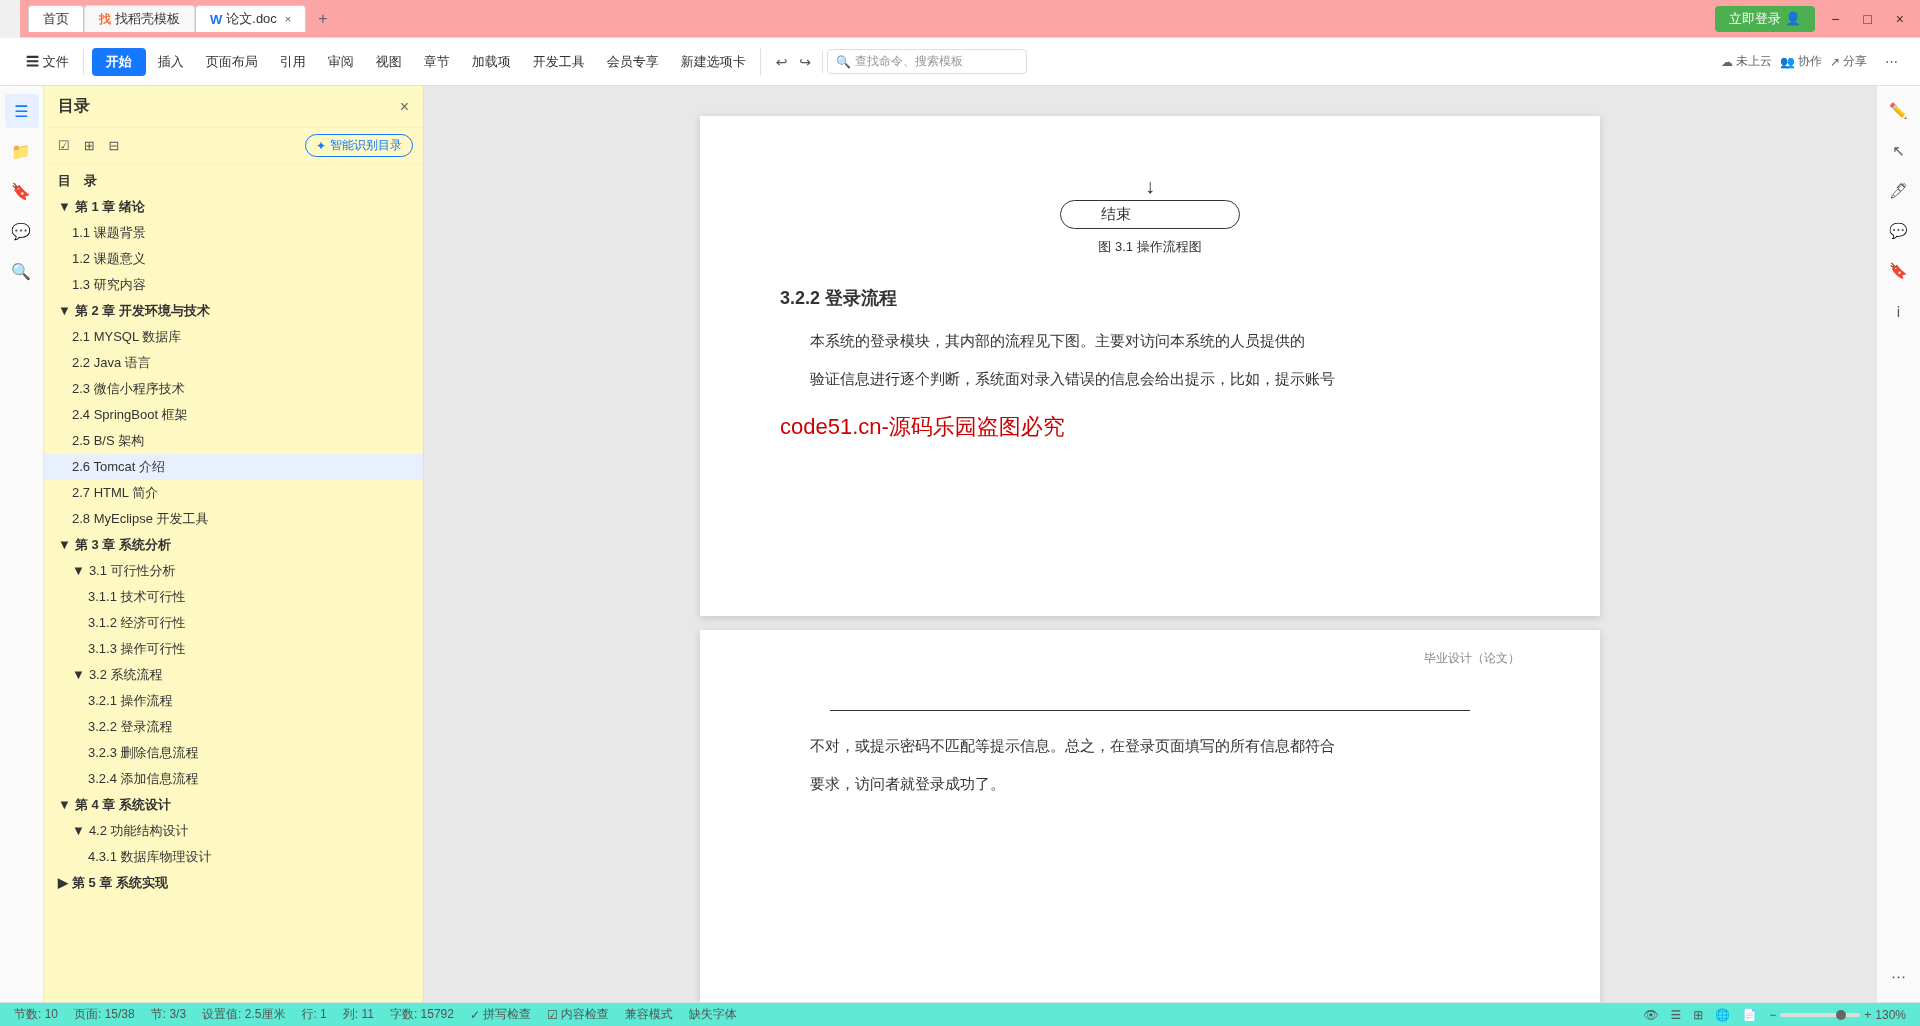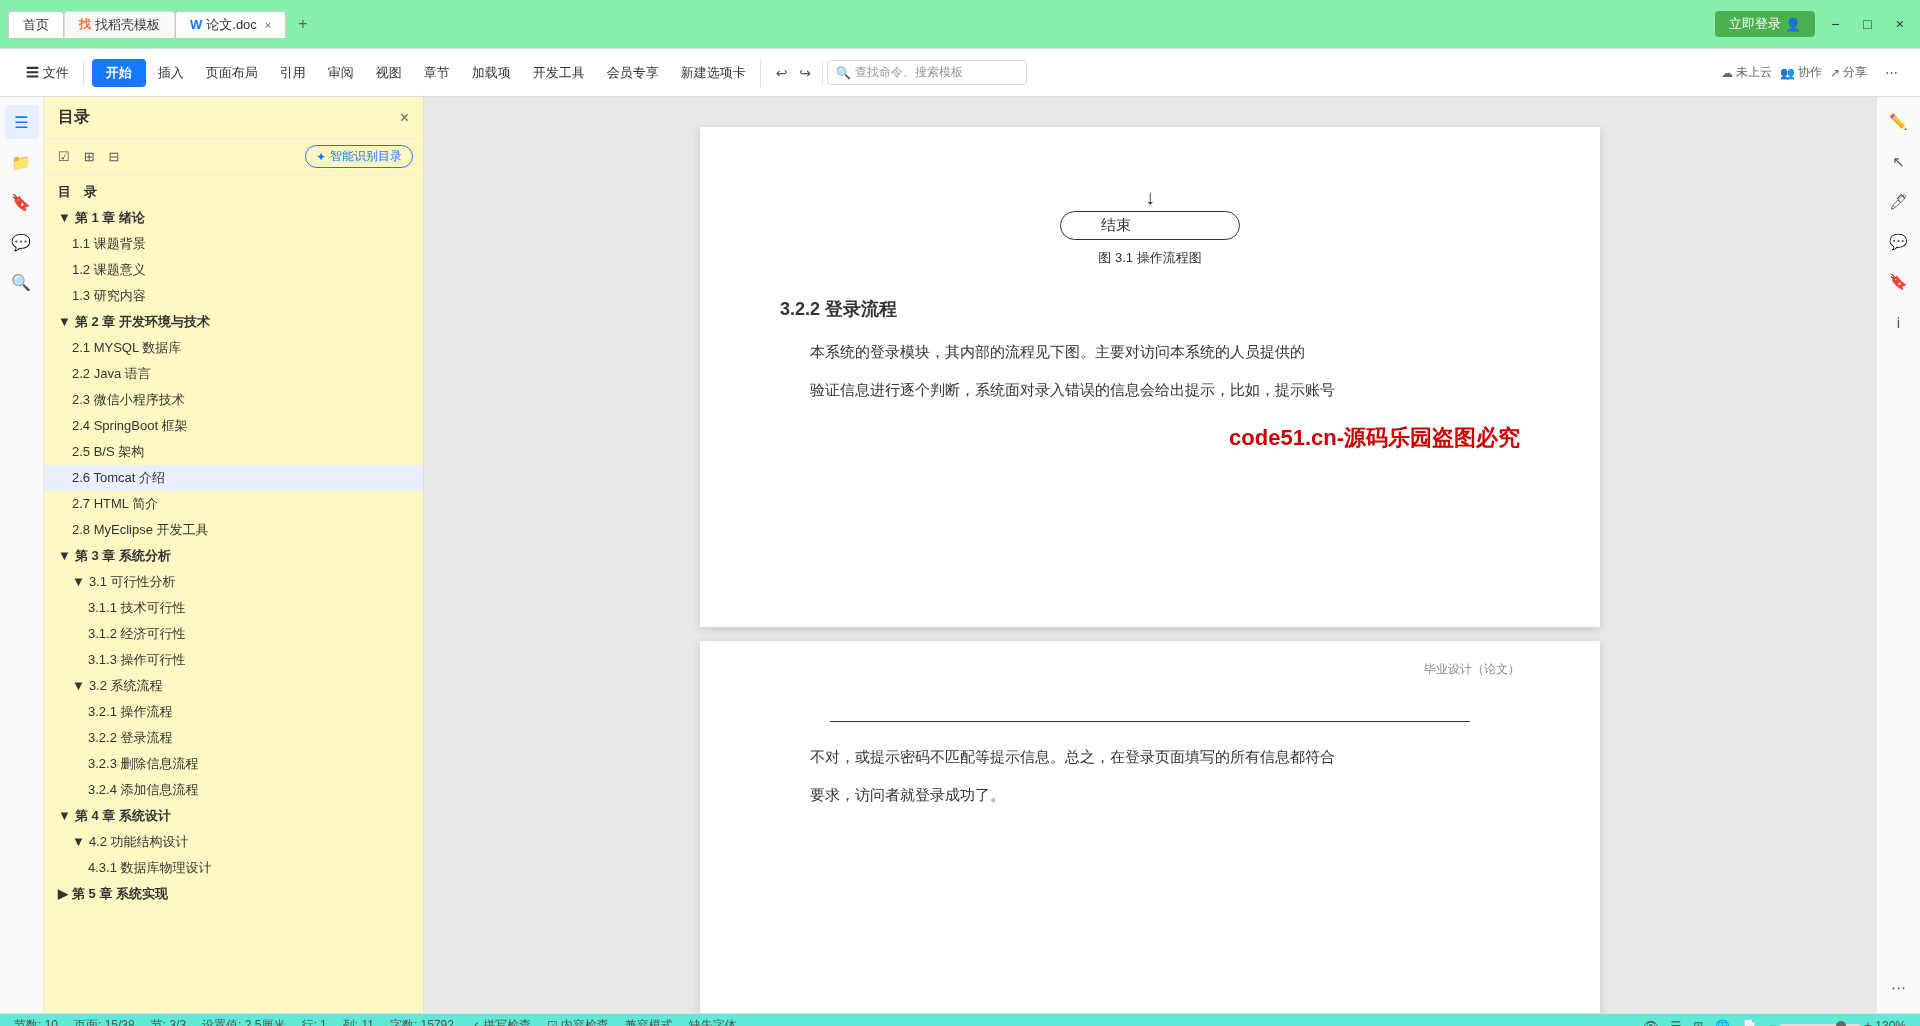--- a/index.html
+++ b/index.html
@@ -1,19 +1,19 @@
 <!DOCTYPE html>
 <html><head>
   <meta charset="utf-8">
   <style>
     * { margin: 0; padding: 0; box-sizing: border-box; }
     body { font-family: 'Microsoft YaHei', Arial, sans-serif; background: #f0f0f0; width: 1920px; height: 1026px; overflow: hidden; font-size: 13px; color: #333; }
 
     
-    .titlebar { display: flex; align-items: center; height: 49px; background: #86efac; border-bottom: 1px solid #ddd; padding: 0 8px; }
+    .titlebar { display: flex; align-items: center; height: 38px; background: #fca5a5; border-bottom: 1px solid #ddd; padding: 0 8px; margin-left: 20px; }
     .tab-home { background: #fff; border: 1px solid #ccc; border-bottom: none; padding: 4px 14px; border-radius: 4px 4px 0 0; font-size: 13px; color: #333; cursor: pointer; }
     .tab-template { display: flex; align-items: center; gap: 4px; padding: 4px 14px; background: #f9f9f9; border: 1px solid #ddd; border-bottom: none; border-radius: 4px 4px 0 0; font-size: 13px; color: #333; cursor: pointer; }
     .tab-doc { display: flex; align-items: center; gap: 4px; padding: 4px 14px; background: #fff; border: 1px solid #ccc; border-bottom: none; border-radius: 4px 4px 0 0; font-size: 13px; color: #333; cursor: pointer; }
     .tab-doc.active { background: #fff; }
     .tab-close { margin-left: 4px; color: #666; font-size: 11px; cursor: pointer; }
     .tab-add { margin-left: 4px; padding: 2px 8px; font-size: 16px; color: #666; cursor: pointer; background: none; border: none; }
     .titlebar-right { margin-left: auto; display: flex; align-items: center; gap: 8px; }
     .btn-login { background: #4CAF50; color: white; border: none; padding: 4px 14px; border-radius: 4px; font-size: 13px; cursor: pointer; display: flex; align-items: center; gap: 4px; }
     .win-btn { background: none; border: none; font-size: 14px; cursor: pointer; color: #333; padding: 2px 8px; }
 
@@ -56,21 +56,21 @@
 
     
     .flowchart-area { display: flex; flex-direction: column; align-items: center; margin-bottom: 20px; }
     .flow-node { border: 1.5px solid #333; padding: 4px 40px; text-align: left; font-size: 15px; margin: 4px 0; }
     .flow-node.rounded { border-radius: 50px; }
     .flow-arrow { font-size: 20px; color: #333; line-height: 1; }
     .fig-caption { text-align: center; font-size: 13px; margin-top: 5px; margin-bottom: 10px; }
 
     .section-title { font-size: 18px; font-weight: bold; margin: 20px 0 16px; }
     .doc-para { font-size: 15px; line-height: 2; text-indent: 2em; margin-bottom: 8px; }
-    .watermark { color: #cc0000; font-size: 22px; font-weight: bold; text-align: right; margin: 18px 0; font-family: Arial, sans-serif; }
+    .watermark { color: #cc0000; font-size: 22px; font-weight: normal; text-align: left; margin: 18px 0; font-family: Arial, sans-serif; }
     .page-header-right { position: absolute; right: 80px; top: 20px; font-size: 12px; color: #888; }
     .page-separator-line { width: 640px; height: 1px; background: #333; margin: 8px auto; }
 
     
     .right-tools { width: 44px; background: #fafafa; border-left: 1px solid #e8e8e8; display: flex; flex-direction: column; align-items: center; padding-top: 8px; gap: 6px; }
     .right-icon { width: 34px; height: 34px; display: flex; align-items: center; justify-content: center; border-radius: 4px; cursor: pointer; font-size: 15px; color: #555; }
 
     
     .statusbar { height: 24px; background: #5eead4; border-top: 1px solid #e0e0e0; display: flex; align-items: center; padding: 0 14px; font-size: 12px; color: #555; gap: 16px; }
     .statusbar-right { margin-left: auto; display: flex; align-items: center; gap: 12px; }

